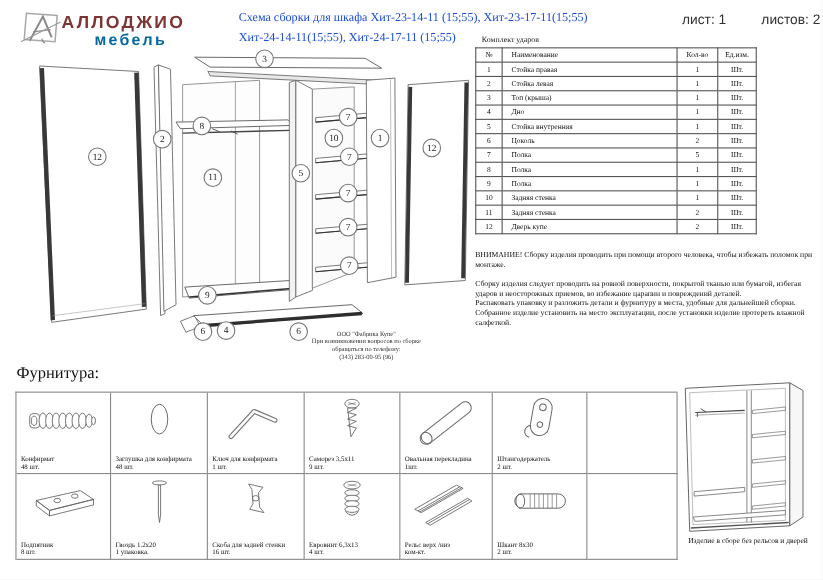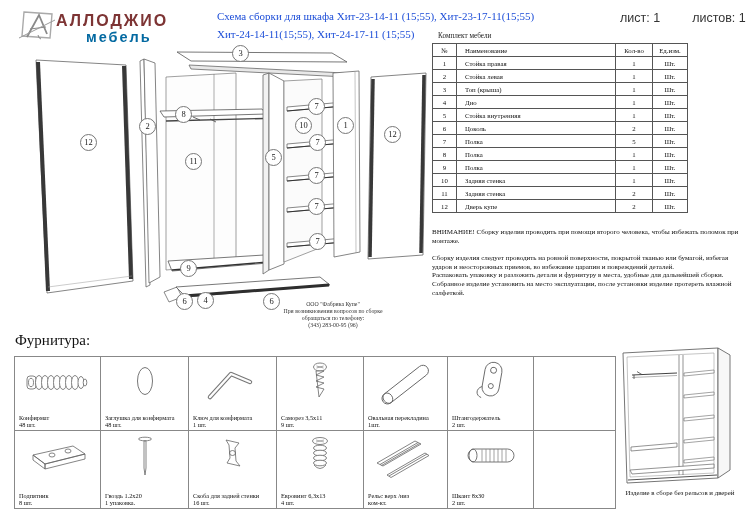--- a/index.html
+++ b/index.html
@@ -69,21 +69,21 @@
     </svg>
   </div>
   <div class="brand">АЛЛОДЖИО</div>
   <div class="brand-sub">мебель</div>
   <div class="title">
     <div>Схема сборки для шкафа Хит-23-14-11 (15;55), Хит-23-17-11(15;55)</div>
     <div>Хит-24-14-11(15;55), Хит-24-17-11 (15;55)</div>
   </div>
   <div class="sheetinfo">
     <span>лист: 1</span>
-    <span>листов: 1</span>
+    <span>листов: 2</span>
   </div>
 
   <div class="diagram">
     <svg width="416" height="272" viewBox="0 0 416 272">
       <g fill="#ffffff" stroke="#666" stroke-width="0.8">
 
         <polygon points="22,20 112,25 119,241 33,253"></polygon>
         <line x1="24" y1="22" x2="34" y2="251" stroke="#383838" stroke-width="4"></line>
         <line x1="110" y1="26" x2="117" y2="239" stroke="#383838" stroke-width="4"></line>
         <line x1="34" y1="247" x2="118" y2="236" stroke="#999" stroke-width="0.5"></line>
@@ -145,21 +145,21 @@
     <div class="callout" style="left:294px;top:127px">7</div>
     <div class="callout" style="left:294px;top:158px">7</div>
     <div class="callout" style="left:295px;top:193px">7</div>
     <div class="callout" style="left:323px;top:77px">1</div>
     <div class="callout" style="left:370px;top:86px">12</div>
     <div class="callout" style="left:162px;top:253px">6</div>
     <div class="callout" style="left:183px;top:252px">4</div>
     <div class="callout" style="left:249px;top:253px">6</div>
   </div>
 
-  <div class="parts-caption">Комплект мебели</div>
+  <div class="parts-caption">Комплект ударов</div>
   <table class="parts">
     <thead>
       <tr>
         <th class="c-num">№</th>
         <th class="c-name" style="text-align:left">Наименование</th>
         <th class="c-qty">Кол-во</th>
         <th class="c-unit">Ед.изм.</th>
       </tr>
     </thead>
     <tbody>

